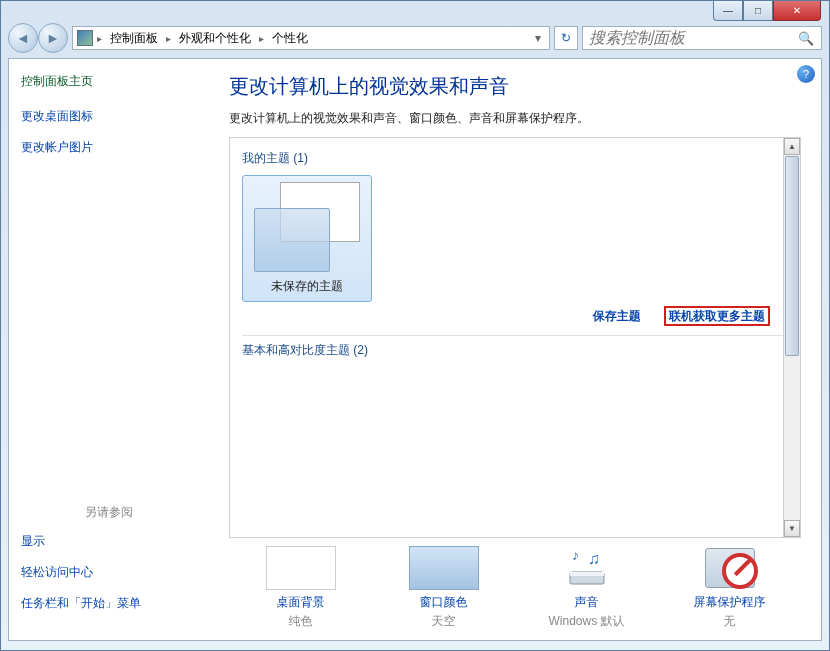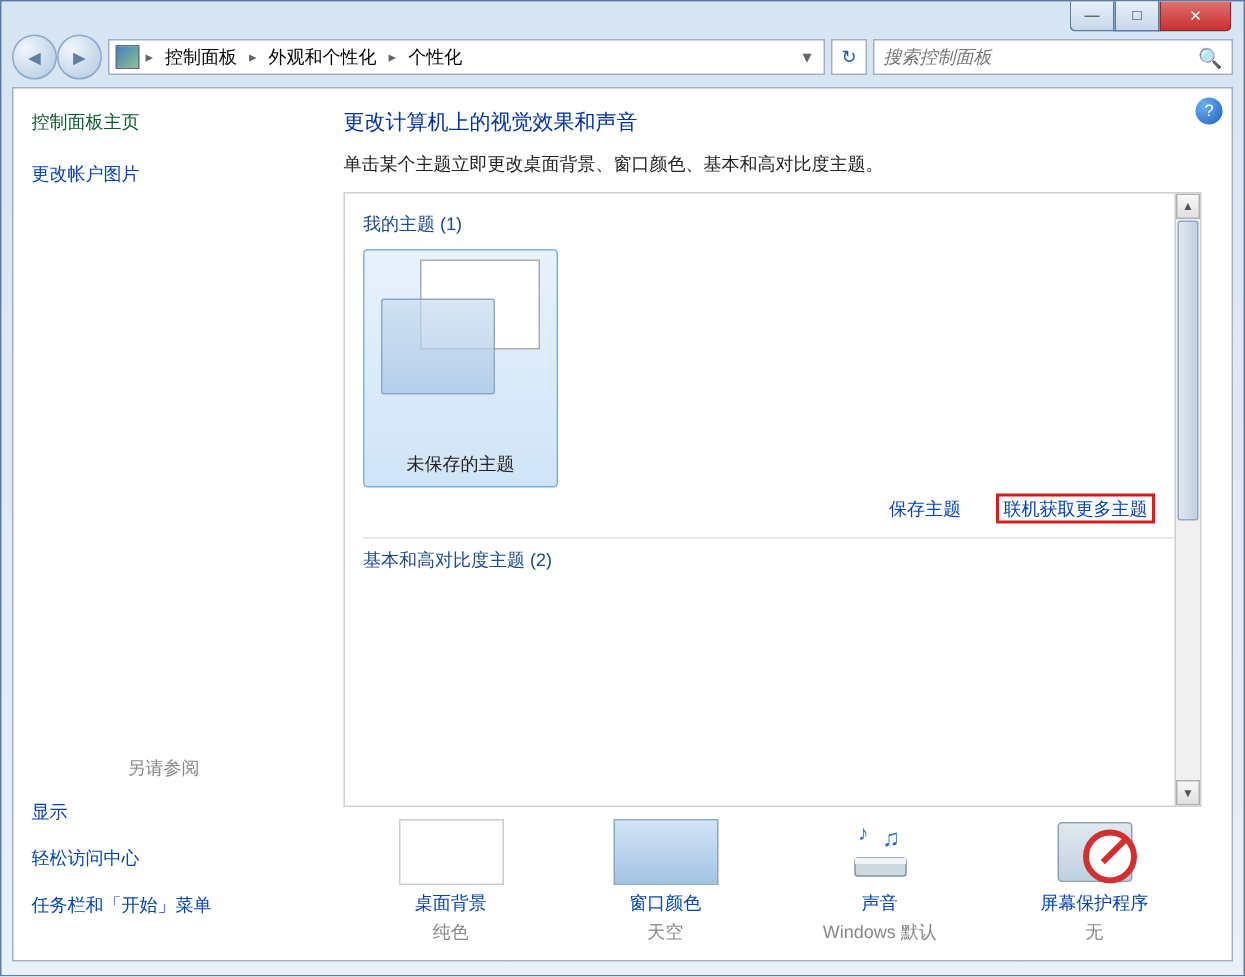--- a/index.html
+++ b/index.html
@@ -12,46 +12,46 @@
 .addressbar { height: 32px; display: flex; align-items: center; gap: 4px; margin-top: 14px; }
 .nav-btns { display: flex; gap: 0; }
 .nav-btn { width: 30px; height: 30px; border-radius: 50%; background: radial-gradient(circle at 30% 30%, #f0f6fc, #b0c8e0); border: 1px solid #8aa8c8; display: flex; align-items: center; justify-content: center; font-size: 14px; color: #6080a0; cursor: pointer; }
 .breadcrumb { flex: 1; height: 24px; background: #fff; border: 1px solid #a0b0c0; display: flex; align-items: center; padding: 0 4px; gap: 2px; }
 .bc-icon { width: 16px; height: 16px; background: linear-gradient(135deg, #4080c0, #90c090); border: 1px solid #607080; }
 .bc-sep { color: #666; font-size: 10px; padding: 0 2px; }
 .bc-item { padding: 2px 4px; cursor: pointer; }
 .bc-drop { margin-left: auto; color: #666; padding: 0 4px; cursor: pointer; }
 .refresh-btn { width: 24px; height: 24px; background: #fff; border: 1px solid #a0b0c0; display: flex; align-items: center; justify-content: center; color: #2060a0; cursor: pointer; }
 .search-box { width: 240px; height: 24px; background: #fff; border: 1px solid #a0b0c0; display: flex; align-items: center; padding: 0 6px; }
-.search-box input { flex: 1; border: none; outline: none; font-style: italic; color: #888; font-size: 12px; }
+.search-box input { flex: 1; border: none; outline: none; font-style: italic; color: #888; font-size: 16px; }
 .search-icon { color: #4070b0; font-size: 13px; }
 .content-area { background: #fff; border: 1px solid #a0b0c0; height: calc(100% - 52px); margin-top: 4px; display: flex; position: relative; }
 .help-icon { position: absolute; top: 6px; right: 6px; width: 18px; height: 18px; border-radius: 50%; background: radial-gradient(circle at 30% 30%, #6ab0f0, #2060c0); color: #fff; display: flex; align-items: center; justify-content: center; font-size: 11px; cursor: pointer; }
 .sidebar { width: 200px; padding: 14px 12px; display: flex; flex-direction: column; }
 .sidebar-home { color: #0a5a2a; font-size: 12px; margin-bottom: 18px; display: block; }
 .sidebar-link { color: #0645ad; font-size: 12px; margin-bottom: 14px; cursor: pointer; display: block; }
 .sidebar-spacer { flex: 1; }
 .sidebar-section { color: #888; font-size: 12px; margin-bottom: 12px; text-align: center; }
 .main { flex: 1; padding: 14px 20px 10px 20px; display: flex; flex-direction: column; overflow: hidden; }
-.main-title { color: #003399; font-size: 14px; margin-bottom: 10px; }
+.main-title { color: #003399; font-size: 20px; margin-bottom: 10px; }
 .main-sub { font-size: 12px; color: #222; margin-bottom: 10px; }
 .themes-scroll { border: 1px solid #d0d0d0; flex: 1; overflow: hidden; position: relative; padding: 8px 12px; }
 .scrollbar { position: absolute; right: 0; top: 0; bottom: 0; width: 17px; background: #f0f0f0; border-left: 1px solid #d0d0d0; }
 .scroll-arrow { height: 17px; background: linear-gradient(to bottom, #f8f8f8, #e0e0e0); border: 1px solid #b0b0b0; display: flex; align-items: center; justify-content: center; font-size: 8px; color: #555; cursor: pointer; }
 .scroll-thumb { position: absolute; top: 18px; left: 1px; right: 1px; height: 200px; background: linear-gradient(to right, #e0e8f0, #c0d0e0); border: 1px solid #90a8c0; border-radius: 2px; cursor: pointer; }
 .group-label { color: #1a4a8a; font-size: 12px; margin: 4px 0 8px 0; }
-.theme-item { display: inline-flex; flex-direction: column; align-items: center; width: 130px; padding: 6px; gap: 32px; }
+.theme-item { display: inline-flex; flex-direction: column; align-items: center; width: 130px; padding: 6px; }
 .theme-item.selected { background: linear-gradient(to bottom, #e8f2fc, #d0e4f8); border: 1px solid #7ab0e0; border-radius: 3px; }
 .theme-thumb { width: 106px; height: 90px; position: relative; }
 .thumb-back { position: absolute; top: 0; right: 0; width: 80px; height: 60px; background: #fff; border: 1px solid #aaa; }
 .thumb-front { position: absolute; bottom: 0; left: 0; width: 76px; height: 64px; background: linear-gradient(to bottom, rgba(200,220,240,0.7), rgba(170,200,230,0.8)); border: 1px solid #88a8c8; border-radius: 2px; }
 .thumb-aero-back { position: absolute; top: 6px; right: 6px; width: 80px; height: 52px; background: radial-gradient(ellipse at center, #1a3a6a 20%, #0a1a3a 80%); border: 1px solid #aaa; }
 .thumb-aero-back::after { content: ""; position: absolute; top: 14px; left: 28px; width: 24px; height: 24px; border-radius: 50%; background: radial-gradient(circle at 35% 35%, #a0d0f0, #3070b0 60%, #104080); }
 .theme-label { font-size: 12px; margin-top: 6px; text-align: center; color: #222; }
-.theme-actions { text-align: right; margin: 6px 0 10px 0; padding-right: 18px; }
+.theme-actions { text-align: right; margin: 6px 0 10px 0; padding-right: 18px; font-weight: bold; }
 .theme-actions a { color: #0645ad; font-size: 12px; margin-left: 20px; cursor: pointer; }
 .highlight-box { border: 2px solid #d02020; padding: 1px 3px; }
 .divider { border-top: 1px solid #e0e0e0; margin: 6px 0; }
 .bottom-options { display: flex; justify-content: space-around; padding: 8px 0 0 0; }
 .option-item { display: flex; flex-direction: column; align-items: center; cursor: pointer; width: 120px; }
 .option-icon { width: 70px; height: 44px; border: 1px solid #ccc; background: #fff; margin-bottom: 4px; position: relative; }
 .option-icon.win-color { background: linear-gradient(to bottom, rgba(180,210,240,0.6), rgba(140,180,220,0.8)); border: 1px solid #88a8c8; }
 .option-icon.sound { border: none; background: none; display: flex; align-items: center; justify-content: center; }
 .option-icon.saver { border: none; background: none; display: flex; align-items: center; justify-content: center; }
 .sound-svg { width: 50px; height: 44px; }
@@ -91,31 +91,32 @@
       <input type="text" placeholder="搜索控制面板" style="">
       <span class="search-icon">🔍</span>
     </div>
   </div>
 
   <div class="content-area">
     <div class="help-icon">?</div>
 
     <div class="sidebar">
       <span class="sidebar-home">控制面板主页</span>
+      <span class="sidebar-link">更改桌面图标</span>
       <span class="sidebar-link">更改帐户图片</span>
       <div class="sidebar-spacer"></div>
       <span class="sidebar-section">另请参阅</span>
       <span class="sidebar-link">显示</span>
       <span class="sidebar-link">轻松访问中心</span>
       <span class="sidebar-link">任务栏和「开始」菜单</span>
     </div>
 
     <div class="main">
       <div class="main-title">更改计算机上的视觉效果和声音</div>
-      <div class="main-sub">单击某个主题立即更改桌面背景、窗口颜色、基本和高对比度主题。</div>
+      <div class="main-sub">更改计算机上的视觉效果和声音、窗口颜色、声音和屏幕保护程序。</div>
 
       <div class="themes-scroll">
         <div class="scrollbar">
           <div class="scroll-arrow">▲</div>
           <div class="scroll-thumb"></div>
           <div class="scroll-arrow" style="position:absolute;bottom:0;left:0;right:0">▼</div>
         </div>
 
         <div class="group-label">我的主题 (1)</div>
         <div class="theme-item selected">

